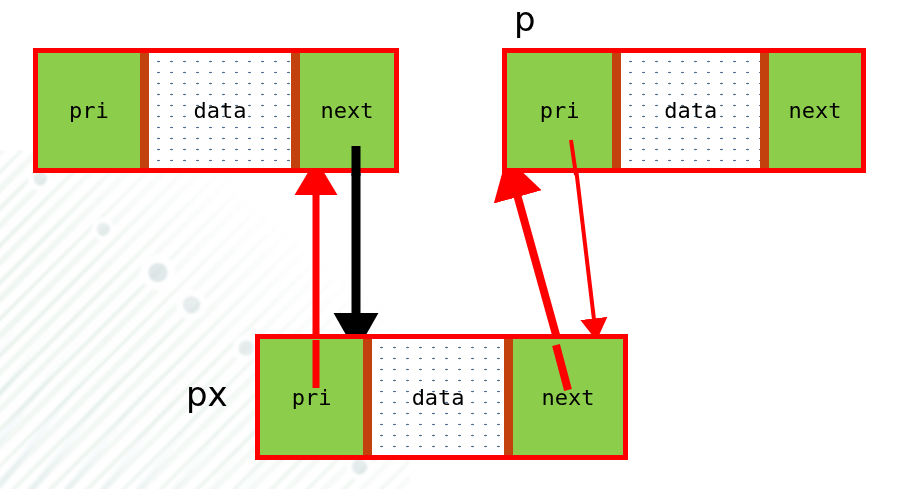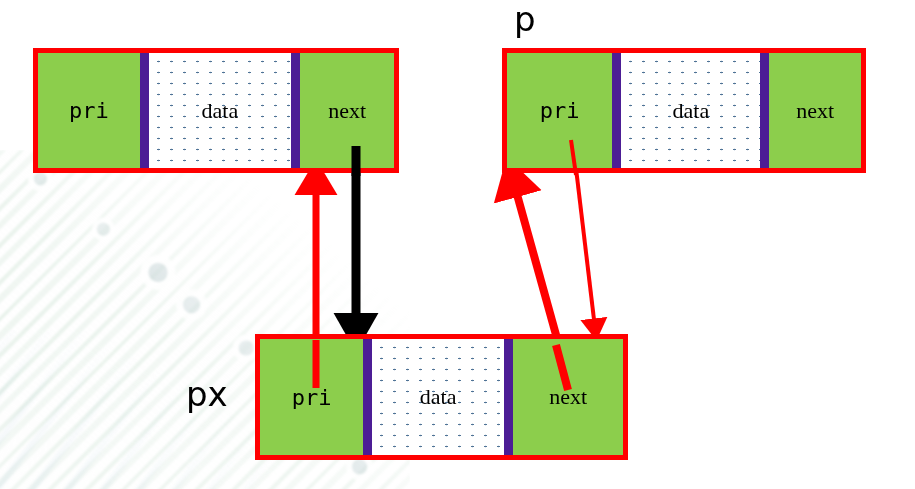--- a/index.html
+++ b/index.html
@@ -44,38 +44,38 @@
     -webkit-mask-image:linear-gradient(to top right, rgba(0,0,0,.9) 5%, rgba(0,0,0,0) 70%);
             mask-image:linear-gradient(to top right, rgba(0,0,0,.9) 5%, rgba(0,0,0,0) 70%);
   }
 
   
   .node{
     position:absolute;
     display:flex;
     border:5px solid #FF0000;
     box-sizing:border-box;
-    background:#4c1d95;
+    background:#c2410c;
   }
   .cell{
     box-sizing:border-box;
     display:flex;align-items:center;justify-content:center;
     font-family:"DejaVu Sans Mono", monospace;
     font-size:22px;
     color:#000;
     letter-spacing:0px;
   }
   .cell.green{background:#8CCE4C;}
   .cell.dotted{
     background-color:#ffffff;
     background-image:radial-gradient(#4F7396 1.1px, rgba(0,0,0,0) 1.2px);
     background-size:13px 11px;
     background-position:3px 3px;
   }
-  .cell + .cell{margin-left:9px;font-family:Liberation Serif, serif;}
+  .cell + .cell{margin-left:9px;}
 
   
   .varlabel{
     position:absolute;
     font-family:"DejaVu Sans", sans-serif;
     font-size:34px;
     color:#000;
     line-height:1;
     white-space:nowrap;
   }

